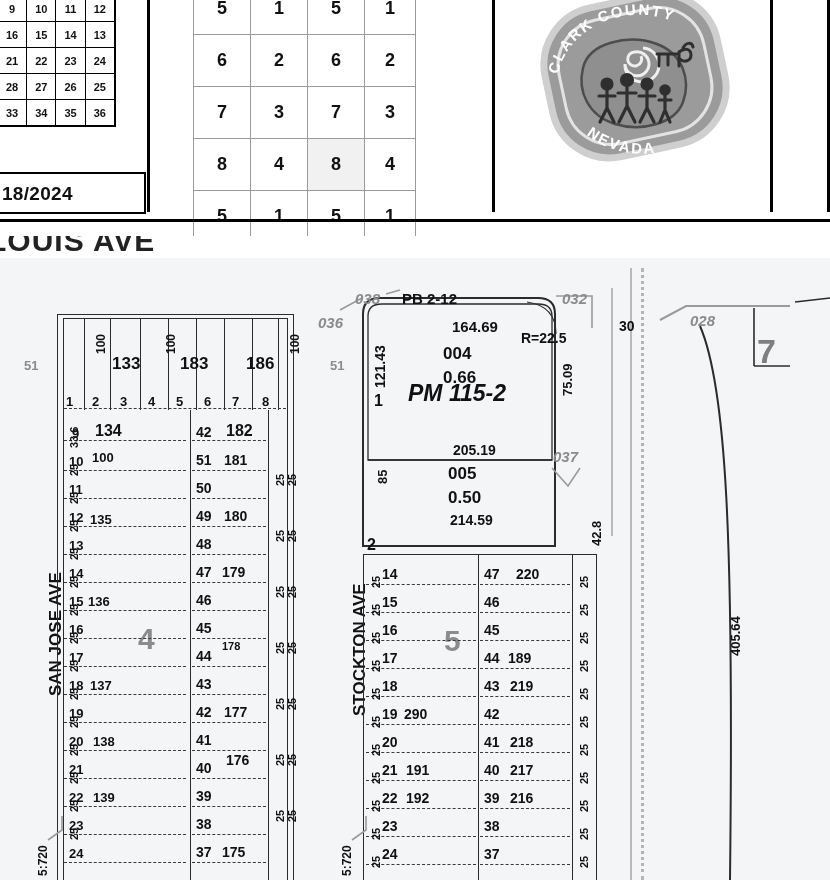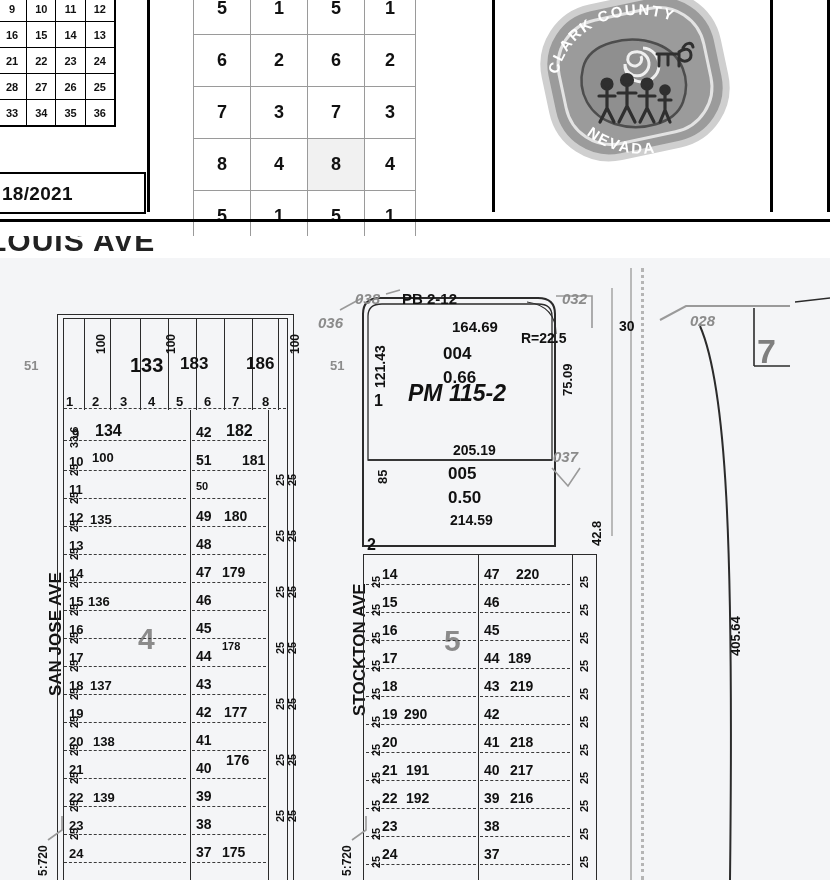--- a/index.html
+++ b/index.html
@@ -94,21 +94,21 @@
       <tr>
         <td>33</td>
         <td>34</td>
         <td>35</td>
         <td>36</td>
       </tr>
     </tbody>
       </table>
 
     <div class="datebox">
-      <span>18/2021</span>
+      <span>18/2024</span>
     </div>
 
     <table class="midtable">
       <tbody>
           <tr>
         <td>5</td>
         <td>1</td>
         <td>5</td>
         <td class="narrow">1</td>
       </tr>
@@ -211,21 +211,21 @@
     <div class="thin" style="left:224px;top:82px;width:1.3px;height:92px;"></div>
     <div class="thin" style="left:252px;top:82px;width:1.3px;height:92px;"></div>
     <div class="thin" style="left:278px;top:82px;width:1.3px;height:92px;"></div>
 
     <div class="dash" style="left:64px;top:172px;width:222px;"></div>
 
     <div class="txt vert b" style="left:94px;top:118px;transform:rotate(-90deg);font-size:12px;">100</div>
     <div class="txt vert b" style="left:164px;top:118px;transform:rotate(-90deg);font-size:12px;">100</div>
     <div class="txt vert b" style="left:288px;top:118px;transform:rotate(-90deg);font-size:12px;">100</div>
 
-    <div class="txt b" style="left:112px;top:118px;font-size:20px;margin-left:18px;">133</div>
+    <div class="txt b" style="left:112px;top:118px;font-size:17px;">133</div>
     <div class="txt b" style="left:180px;top:118px;font-size:17px;">183</div>
     <div class="txt b" style="left:246px;top:118px;font-size:17px;">186</div>
 
     <div class="txt b" style="left:66px;top:158px;font-size:13px;">1</div>
     <div class="txt b" style="left:92px;top:158px;font-size:13px;">2</div>
     <div class="txt b" style="left:120px;top:158px;font-size:13px;">3</div>
     <div class="txt b" style="left:148px;top:158px;font-size:13px;">4</div>
     <div class="txt b" style="left:176px;top:158px;font-size:13px;">5</div>
     <div class="txt b" style="left:204px;top:158px;font-size:13px;">6</div>
     <div class="txt b" style="left:232px;top:158px;font-size:13px;">7</div>
@@ -324,23 +324,23 @@
       <div class="dash" style="left:192px;top:514px;width:74px;"></div>
       <div class="dash" style="left:192px;top:542px;width:74px;"></div>
       <div class="dash" style="left:192px;top:570px;width:74px;"></div>
       <div class="dash" style="left:192px;top:598px;width:74px;"></div>
       <div class="dash" style="left:192px;top:626px;width:74px;"></div>
 
       <div class="txt b" style="left:196px;top:188px;font-size:14px;">42</div>
       <div class="txt b" style="left:226px;top:186px;font-size:16px;">182</div>
 
       <div class="txt b" style="left:196px;top:216px;font-size:14px;">51</div>
-      <div class="txt b" style="left:224px;top:216px;font-size:14px;margin-left:18px;">181</div>
-
-      <div class="txt b" style="left:196px;top:244px;font-size:11px;">50</div>
+      <div class="txt b" style="left:224px;top:216px;font-size:14px;">181</div>
+
+      <div class="txt b" style="left:196px;top:244px;font-size:14px;">50</div>
 
       <div class="txt b" style="left:196px;top:272px;font-size:14px;">49</div>
       <div class="txt b" style="left:224px;top:272px;font-size:14px;">180</div>
 
       <div class="txt b" style="left:196px;top:300px;font-size:14px;">48</div>
 
       <div class="txt b" style="left:196px;top:328px;font-size:14px;">47</div>
       <div class="txt b" style="left:222px;top:328px;font-size:14px;">179</div>
 
       <div class="txt b" style="left:196px;top:356px;font-size:14px;">46</div>

